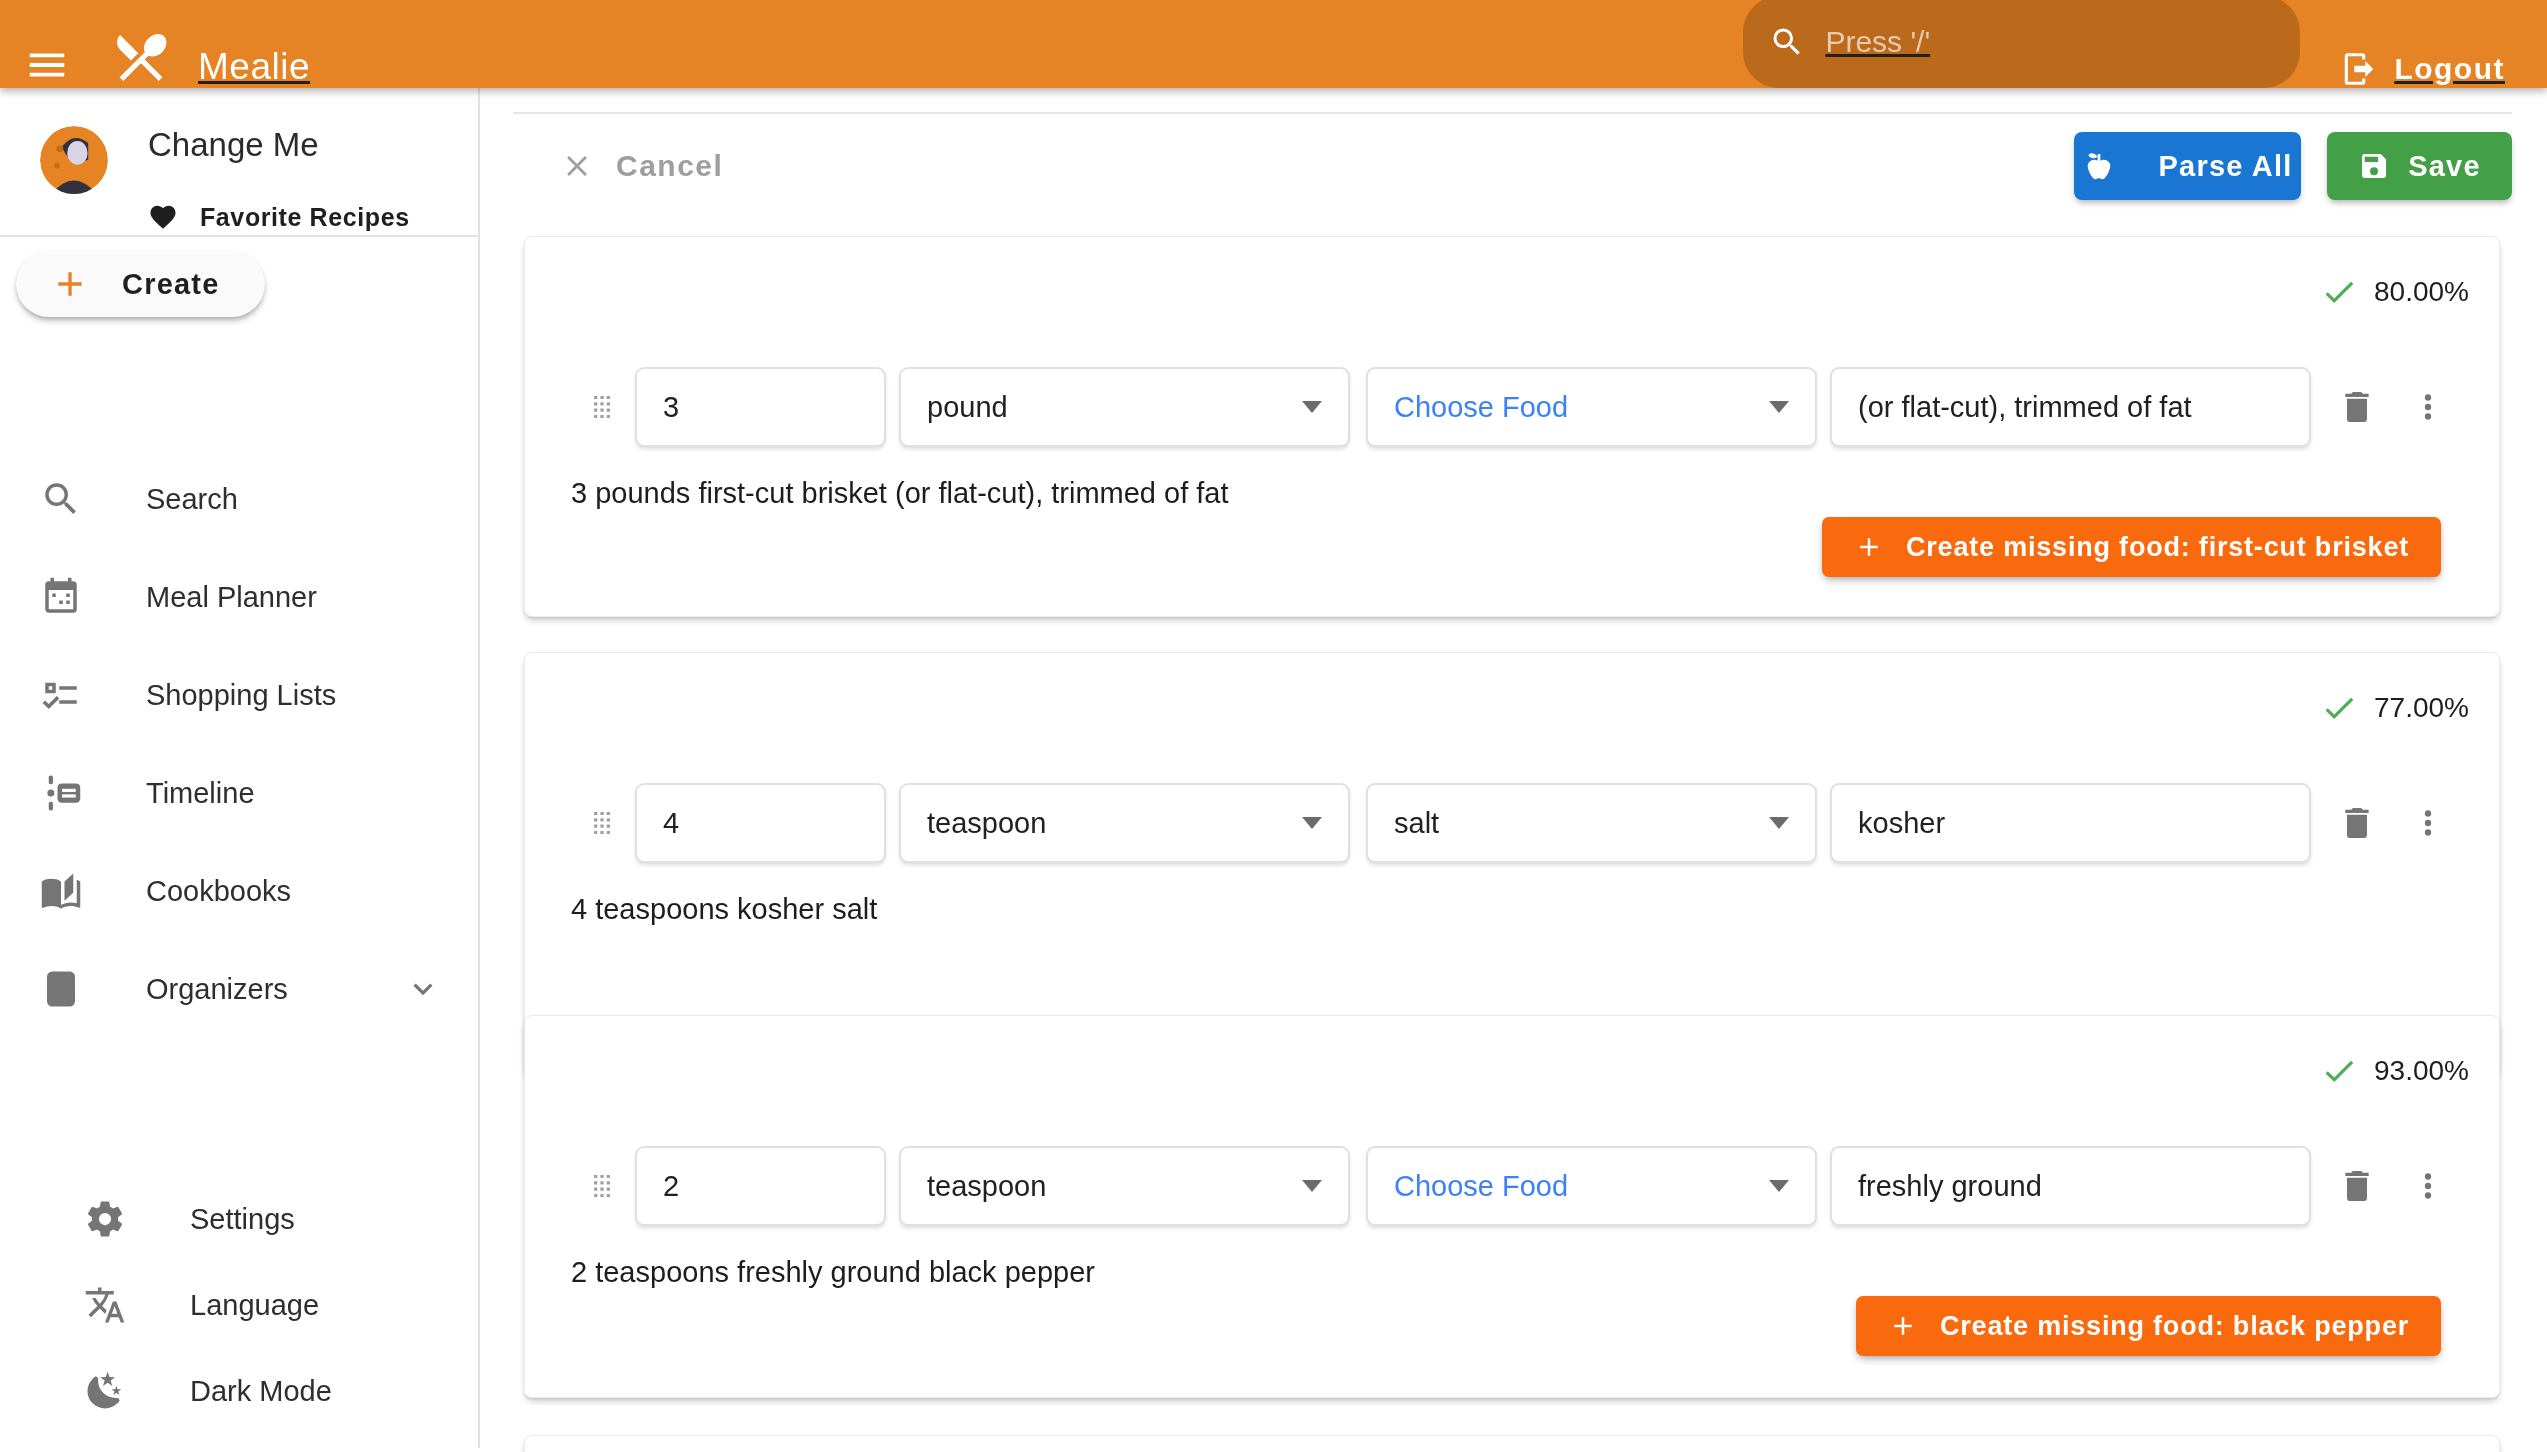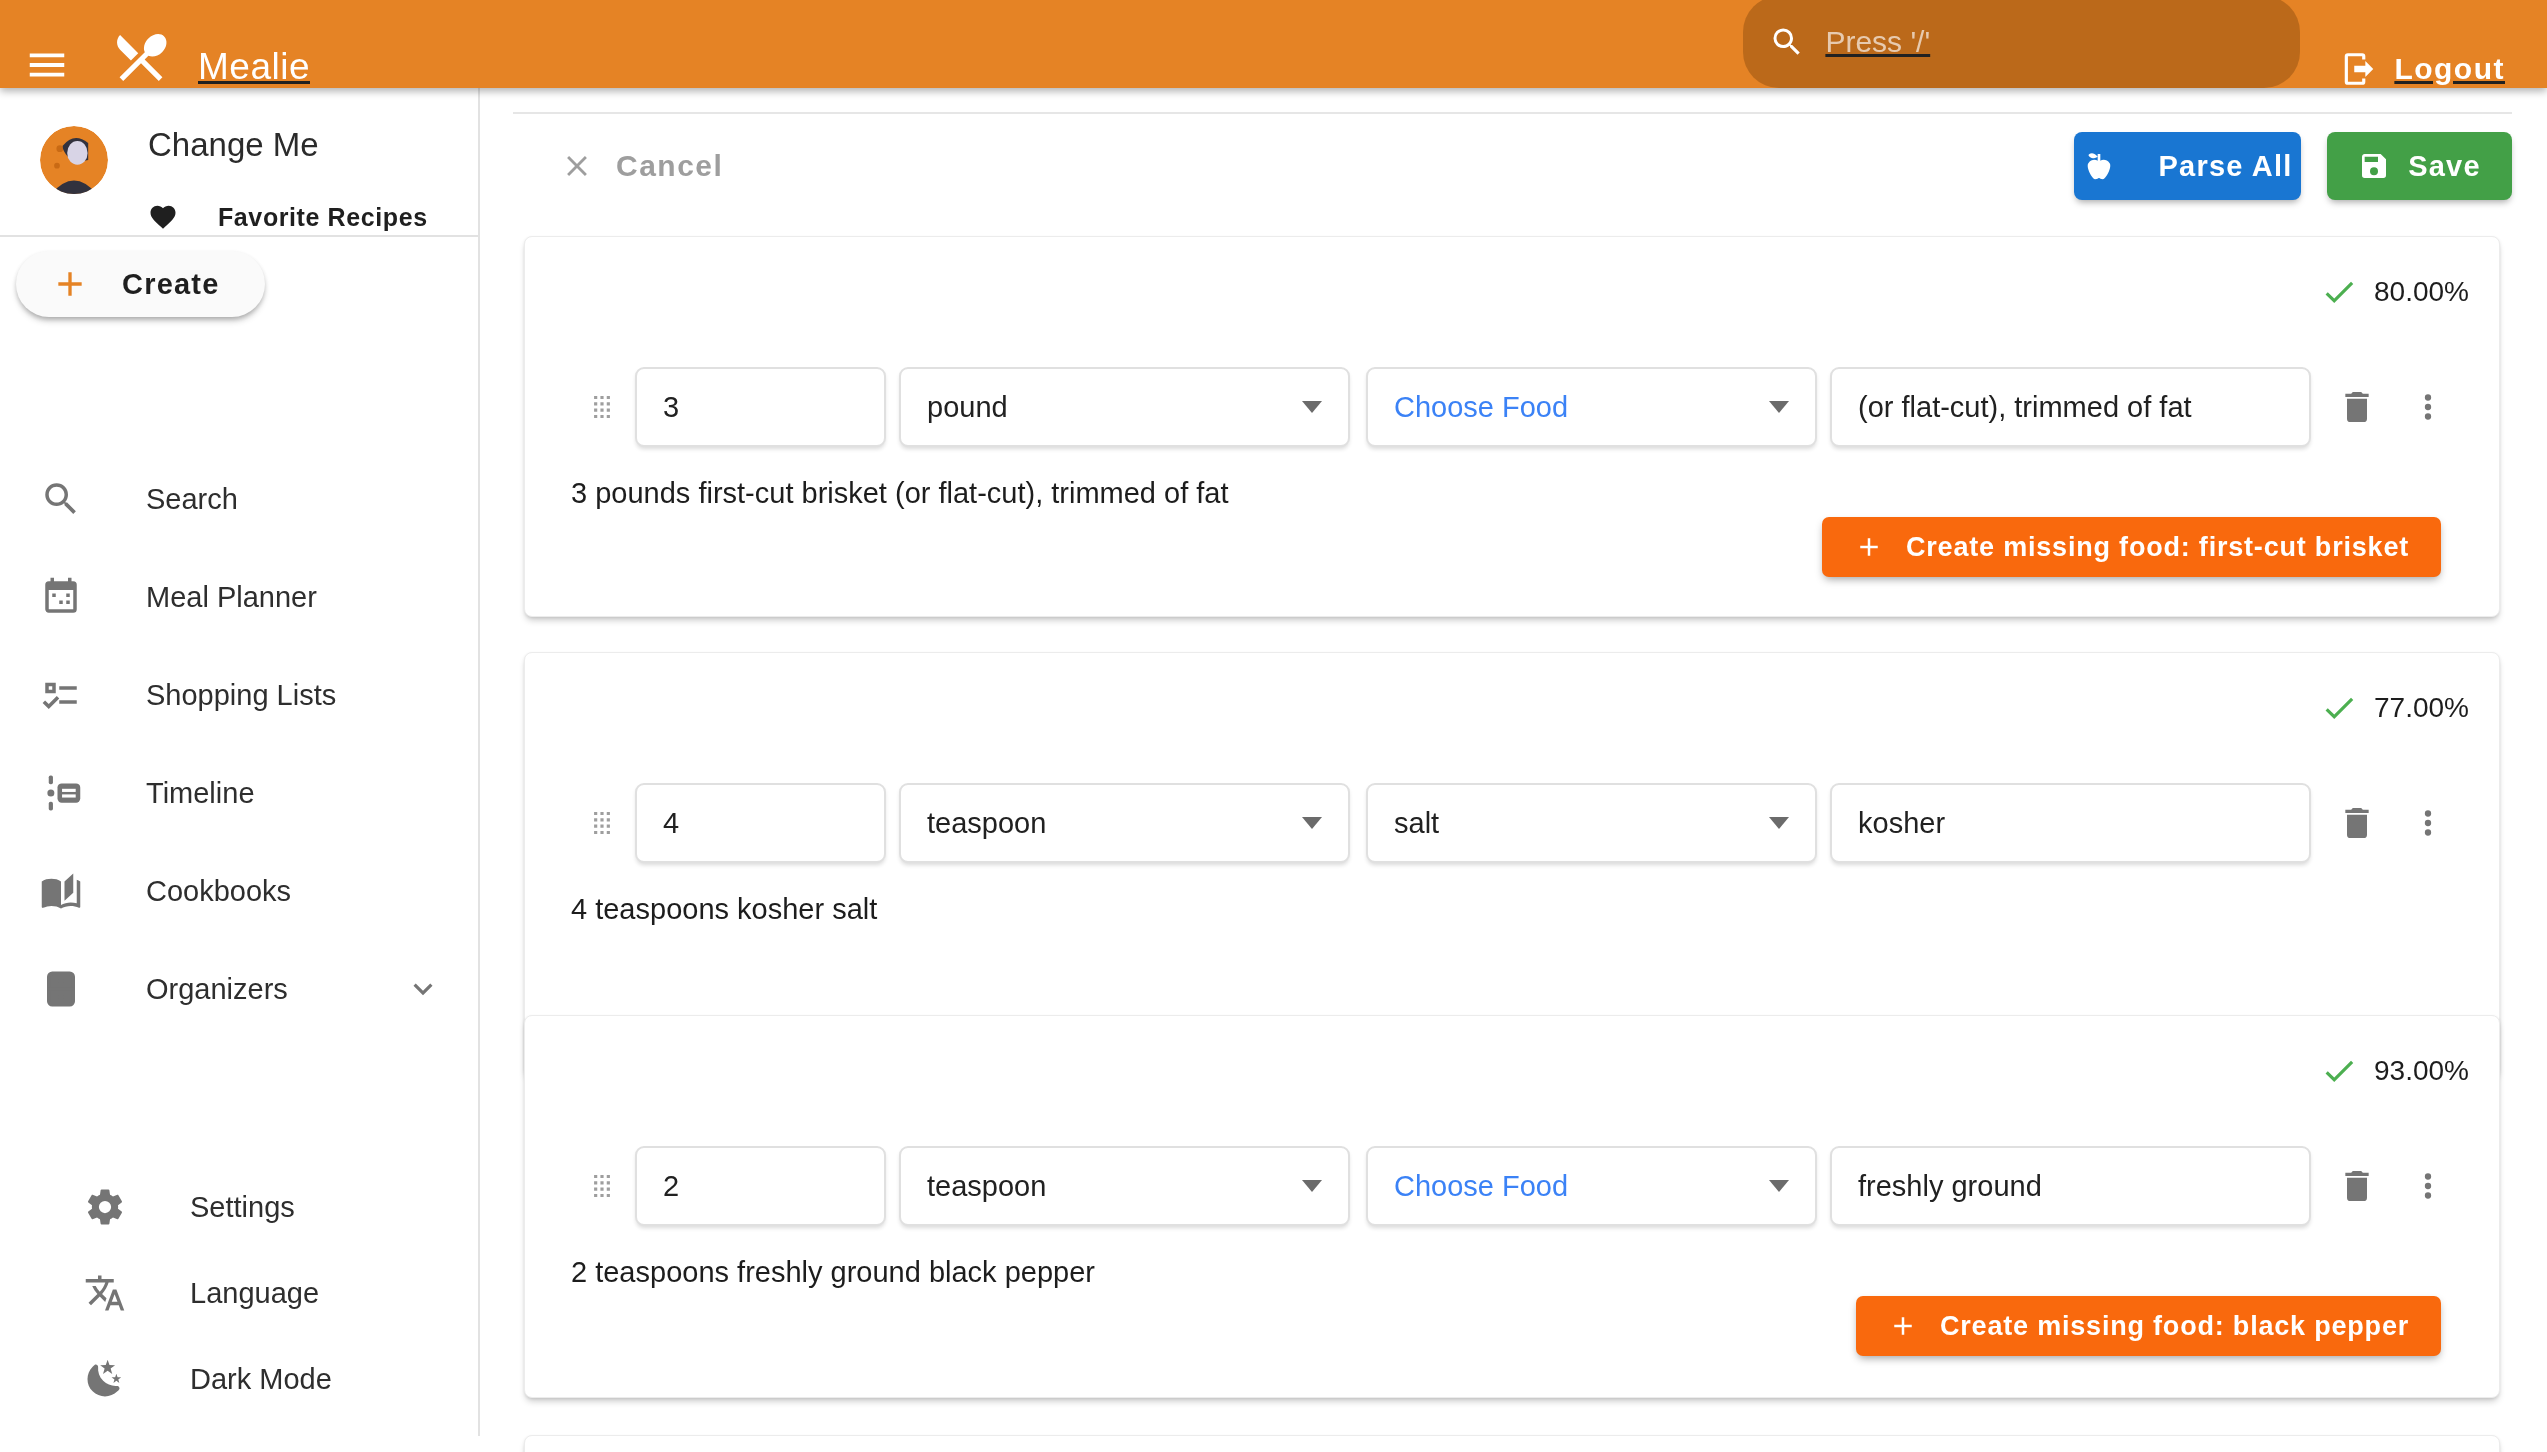--- a/index.html
+++ b/index.html
@@ -21,27 +21,27 @@
                  display:flex; align-items:center; padding:0 26px; margin-right:40px; }
   .search-pill svg { width:36px; height:36px; fill:#fff; margin-right:20px; flex:none; }
   .search-pill input { flex:1; background:transparent; border:none; outline:none;
                        font-family:inherit; font-size:30px; color:#fff; }
   .search-pill input::placeholder { color:rgba(255,255,255,.65); }
   .logout-btn { display:flex; align-items:center; gap:16px; background:none; border:none; cursor:pointer;
                 color:#fff; font-family:inherit; font-size:30px; font-weight:700; letter-spacing:1.5px; }
   .logout-btn svg { width:38px; height:38px; fill:#fff; }
 
   
-  .sidebar { position:absolute; top:88px; left:0; width:480px; bottom:16px; background:#fff;
+  .sidebar { position:absolute; top:88px; left:0; width:480px; bottom:4px; background:#fff;
              border-right:2px solid #e2e2e2; z-index:20; }
   .user-block { position:absolute; top:38px; left:40px; right:16px; display:flex; gap:40px; }
   .avatar { width:68px; height:68px; border-radius:50%; overflow:hidden; flex:none; cursor:pointer; }
   .avatar svg { width:68px; height:68px; }
   .user-name { font-size:33px; color:#2b2b2b; margin-bottom:18px; }
-  .fav-row { display:flex; align-items:center; gap:40px; cursor:pointer;margin-top:38px; }
+  .fav-row { display:flex; align-items:center; gap:22px; cursor:pointer;margin-top:38px; }
   .fav-row svg { width:30px; height:30px; fill:#1f1f1f; }
   .fav-label { font-size:25px; font-weight:700; letter-spacing:0.6px; color:#1f1f1f; }
   .sidebar-divider { position:absolute; top:147px; left:0; right:0; height:2px; background:#e2e2e2; }
   .create-btn { position:absolute; top:163px; left:16px; height:66px; border:none; cursor:pointer;
                 border-radius:33px; background:#fafafa; display:flex; align-items:center; gap:32px;
                 padding:0 46px 0 34px; font-family:inherit; font-size:29px; font-weight:700;
                 letter-spacing:1.2px; color:#1f1f1f;
                 box-shadow:0 5px 7px -2px rgba(0,0,0,.28), 0 2px 4px rgba(0,0,0,.12); }
   .create-btn svg { width:40px; height:40px; fill:#E58325; }
   .side-nav { position:absolute; top:362px; left:0; right:0; }

